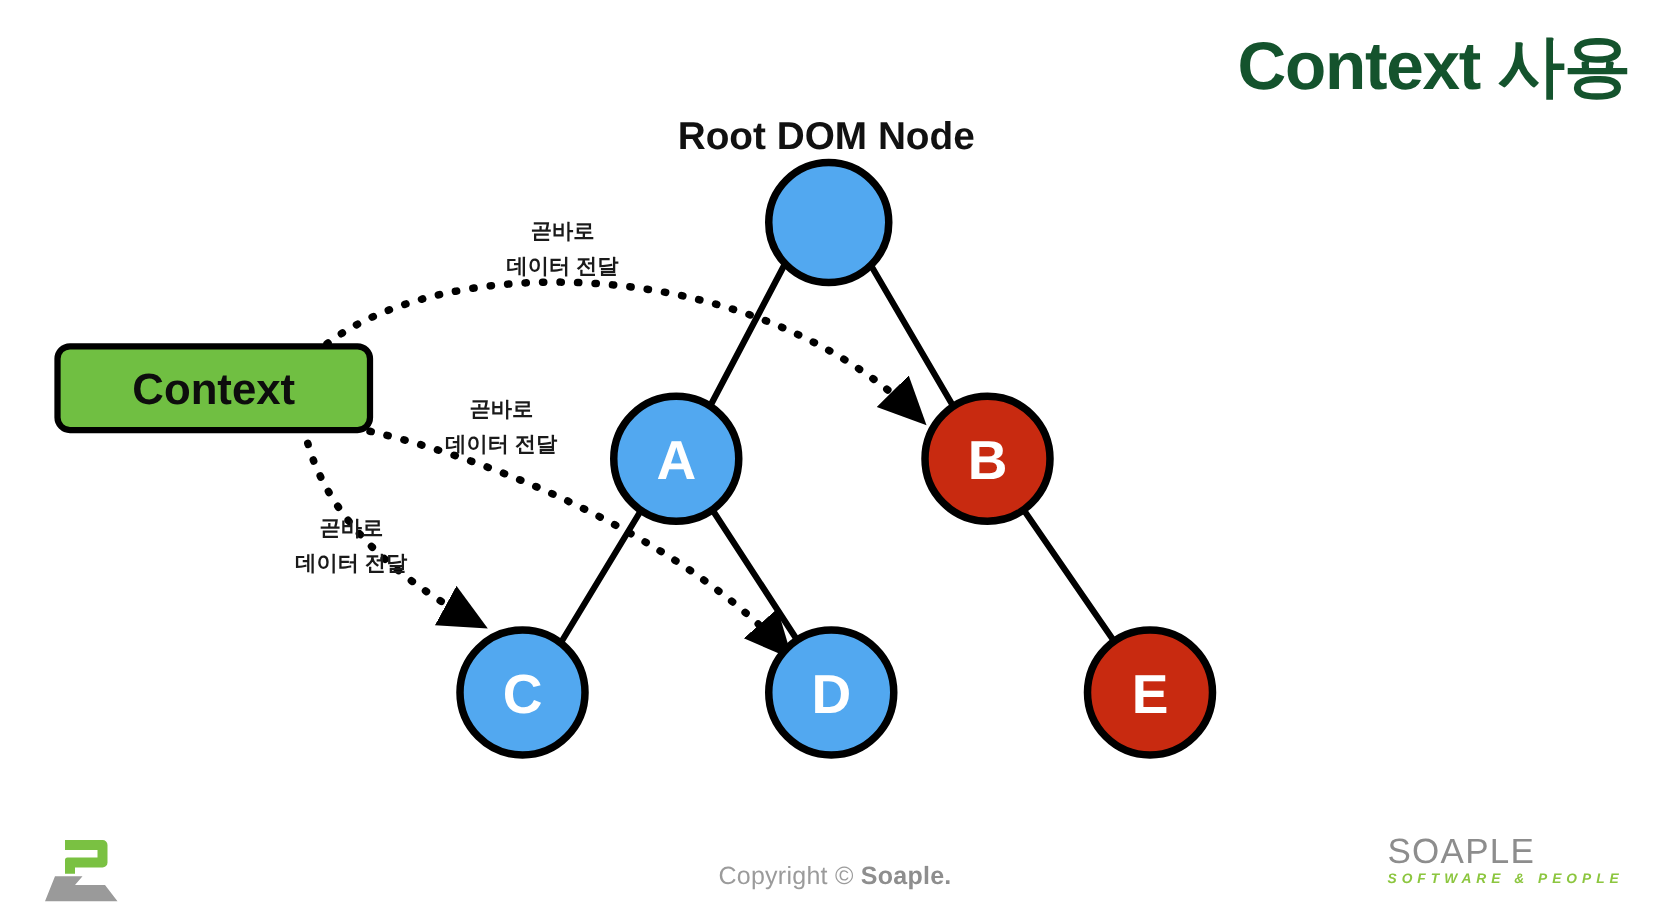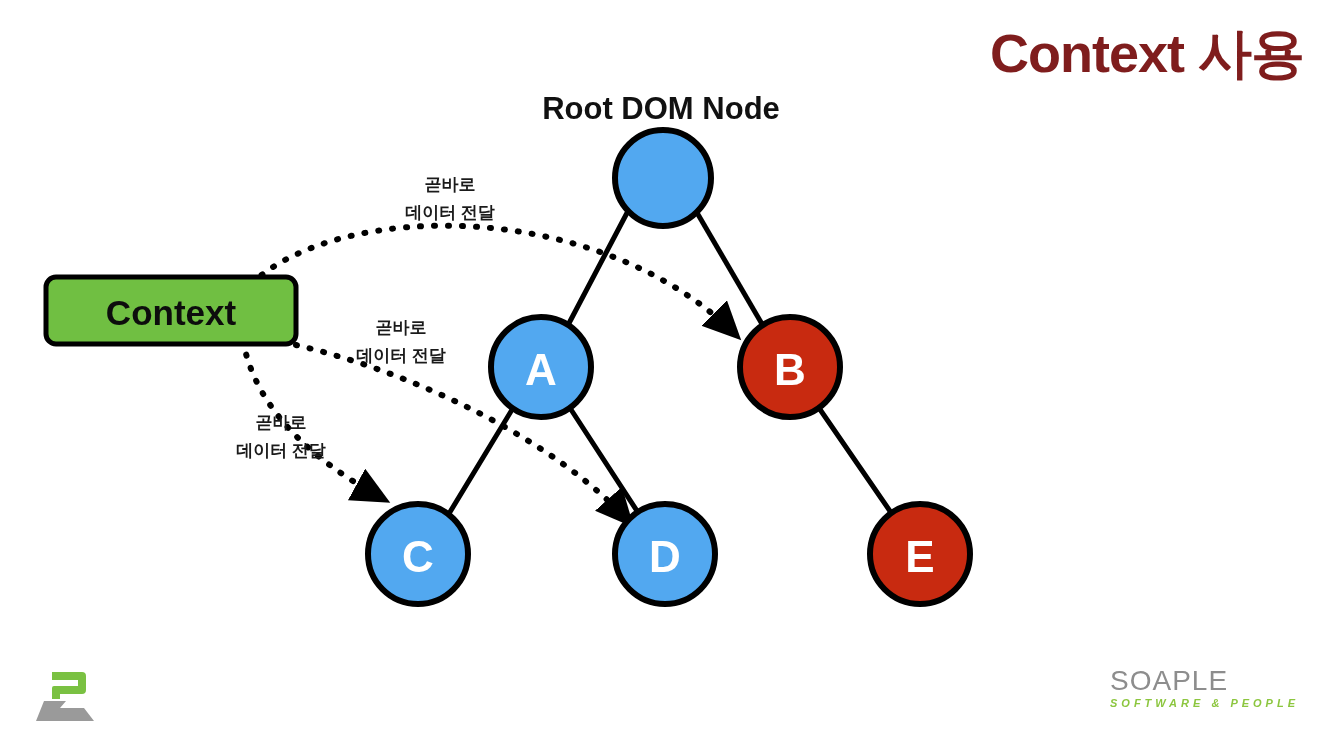--- a/index.html
+++ b/index.html
@@ -19,21 +19,21 @@
   }
 
   
   #slide-title {
     position: absolute;
     right: 32px;
     top: 24px;
     font-size: 54px;
     font-weight: 700;
     letter-spacing: -1px;
-    color: #7f1d1d;
+    color: #14532d;
     white-space: nowrap;
     line-height: 1.1;
   }
 
   
   #diagram {
     position: absolute;
     left: 0;
     top: 0;
     width: 1336px;
@@ -193,20 +193,23 @@
       <text class="node-label" x="665" y="556">D</text>
     </g>
 
     <g>
       <circle cx="920" cy="554" r="50" fill="#c82a10" stroke="#000000" stroke-width="6"></circle>
       <text class="node-label" x="920" y="556">E</text>
     </g>
 
   </svg>
 
+  <div id="footer-copyright">
+    <span>Copyright © </span><span class="brand">Soaple.</span>
+  </div>
 
   <svg id="footer-logo-mark" viewBox="0 0 72 56" xmlns="http://www.w3.org/2000/svg">
     <path d="M22 4 h30 a4 4 0 0 1 4 4 v14 a4 4 0 0 1 -4 4 h-22 v5 h-8 v-11 a2 2 0 0 1 2 -2 h24 v-6 h-26 z" fill="#7ac142"></path>
     <path d="M14 33 h22 l-6 7 h24 l10 13 h-58 z" fill="#9a9a9a"></path>
   </svg>
 
   <div id="footer-brand">
     <div class="wordmark">SOAPLE</div>
     <div class="tagline">SOFTWARE &amp; PEOPLE</div>
   </div>

